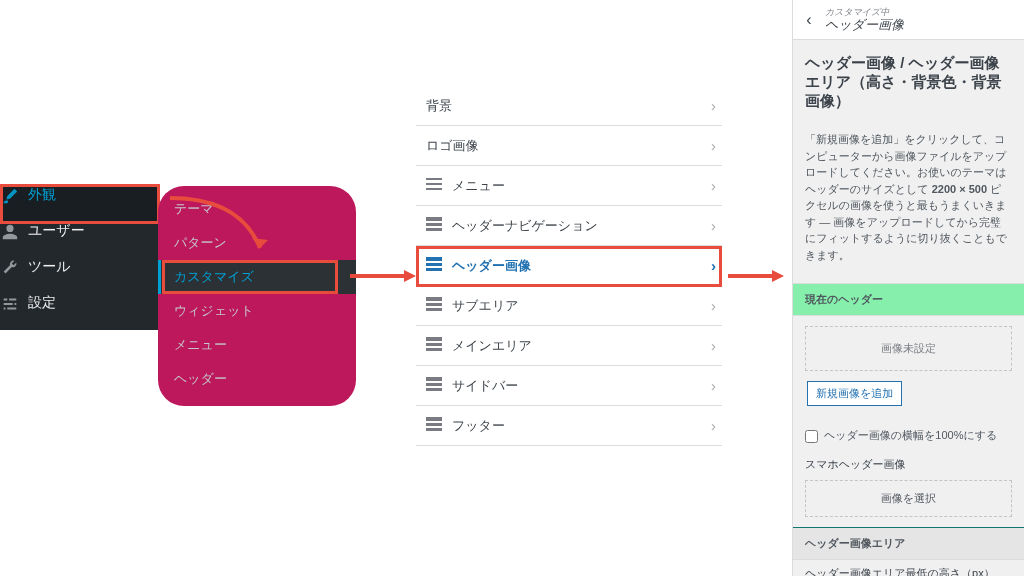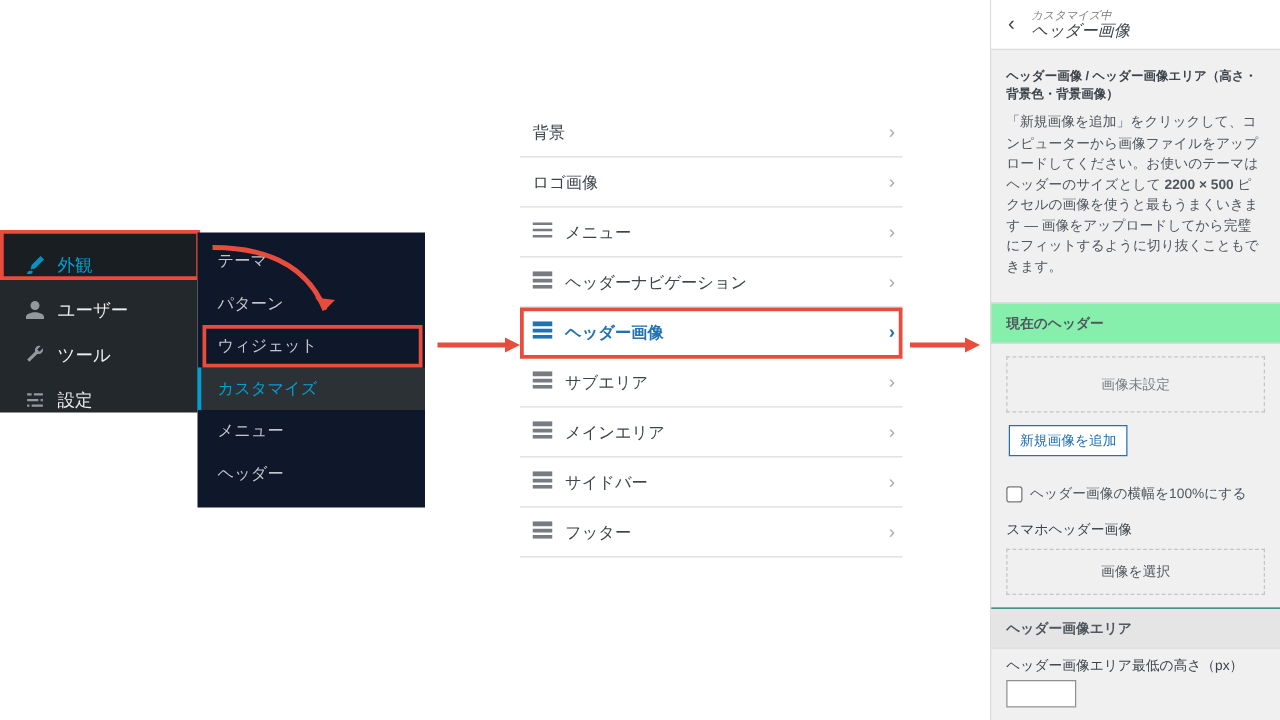--- a/index.html
+++ b/index.html
@@ -1,27 +1,27 @@
 <!DOCTYPE html>
 <html><head>
 <meta charset="utf-8">
 <style>
   * { box-sizing: border-box; margin: 0; padding: 0; font-family: -apple-system, "Hiragino Kaku Gothic ProN", Meiryo, sans-serif; }
   html,body { width:1024px; height:576px; background:#fff; overflow:hidden; }
 
   
   .wp-sidebar { position:absolute; left:0; top:186px; width:158px; background:#23282d; color:#eee; }
-  .wp-sidebar .item { display:flex; align-items:flex-end; height:36px; padding-left:18px; font-size:14px; cursor:pointer; }
+  .wp-sidebar .item { display:flex; align-items:flex-start; height:36px; padding-left:0; font-size:14px; cursor:pointer; }
   .wp-sidebar .item.active { background:#191e23; color:#00a0d2; }
   .wp-sidebar .item .ico { width:20px; height:20px; margin-right:8px; opacity:.9; display:flex; align-items:center; justify-content:center; }
   .wp-sidebar .item .ico svg { width:18px; height:18px; fill:#a0a5aa; }
   .wp-sidebar .item.active .ico svg { fill:#00a0d2; }
   .red-box-appearance { position:absolute; left:0; top:184px; width:160px; height:40px; border:3px solid #e74c3c; pointer-events:none; }
 
-  .submenu { position:absolute; left:158px; top:186px; width:182px; background:#0f172a; color:#c3c7ca; font-size:13px; padding:6px 0 10px 0; }
+  .submenu { position:absolute; left:158px; top:186px; width:198px; background:#be185d; color:#c3c7ca; font-size:13px; padding:6px 0 10px 0;border-radius:26px; }
   .submenu .sitem { padding:8px 0 8px 16px; cursor:pointer; }
   .submenu .sitem.active { color:#00a0d2; border-left:3px solid #00a0d2; padding-left:13px; background:#2c3136; }
   .red-box-customize { position:absolute; left:162px; top:260px; width:176px; height:34px; border:3px solid #e74c3c; pointer-events:none; }
 
   
   .mid-list { position:absolute; left:416px; top:86px; width:306px; }
   .mid-list .row { height:40px; border-bottom:1px solid #dcdcde; display:flex; align-items:center; padding:0 6px 0 10px; font-size:13px; color:#3c434a; cursor:pointer; justify-content:space-between; }
   .mid-list .row .left { display:flex; align-items:center; gap:10px; }
   .mid-list .row .chev { color:#a7aaad; font-size:15px; }
   .mid-list .row.active { color:#2271b1; font-weight:bold; }
@@ -31,21 +31,21 @@
   .red-box-header { position:absolute; left:416px; top:246px; width:306px; height:41px; border:3px solid #e74c3c; pointer-events:none; }
 
   
   .panel { position:absolute; right:0; top:0; width:232px; height:576px; background:#f0f0f1; border-left:1px solid #dcdcde; font-size:11px; color:#50575e; }
   .panel .hdr { background:#fff; border-bottom:1px solid #dcdcde; height:40px; display:flex; align-items:center; }
   .panel .hdr .back { width:32px; text-align:center; font-size:16px; color:#3c434a; cursor:pointer; }
   .panel .hdr .titles { line-height:1.1; padding-top:2px;font-style:italic; }
   .panel .hdr .sup { font-size:9px; color:#787c82; }
   .panel .hdr .main { font-size:13px; color:#3c434a; }
   .panel .body { padding:10px 12px; }
-  .panel .body .sect-title { font-weight:bold; color:#3c434a; margin:4px 0 8px 0; font-size:10px; }
+  .panel .body .sect-title { font-weight:bold; color:#3c434a; margin:4px 0 20px 0; font-size:15px; }
   .panel .body .desc { line-height:1.5; margin-bottom:10px; }
   .panel .body .desc b { font-weight:bold; }
   .panel .subhead { background:#86efac; border-top:1px solid #dcdcde; border-bottom:1px solid #dcdcde; padding:8px 12px; font-size:11px; color:#50575e; font-weight:bold; }
   .panel .noimg { margin:10px 12px; border:1px dashed #c3c4c7; padding:14px 0; text-align:center; color:#787c82; }
   .panel .addnew { margin:8px 12px 14px 0;padding-left:14px; }
   .panel .addnew button { border:1px solid #2271b1; background:#fff; color:#2271b1; padding:4px 8px; font-size:11px; cursor:pointer; }
   .panel .chk { display:flex; align-items:flex-start; gap:6px; padding:8px 12px; }
   .panel .chk input { margin-top:2px; }
   .panel .label { padding:6px 12px 4px 12px; color:#3c434a; }
   .panel .selimg { margin:4px 12px 10px 12px; border:1px dashed #c3c4c7; padding:10px 0; text-align:center; color:#50575e; cursor:pointer; }
@@ -95,22 +95,22 @@
         </svg>
       </span>
     <span>設定</span>
   </div>
 </div>
 <div class="red-box-appearance"></div>
 
 <div class="submenu">
   <div class="sitem">テーマ</div>
   <div class="sitem">パターン</div>
+  <div class="sitem active">カスタマイズ</div>
   <div class="sitem">ウィジェット</div>
-  <div class="sitem active">カスタマイズ</div>
   <div class="sitem">メニュー</div>
   <div class="sitem">ヘッダー</div>
 </div>
 <div class="red-box-customize"></div>
 
 <div class="mid-list">
   <div class="row">
     <span class="left">
         <span>背景</span>
       </span>

